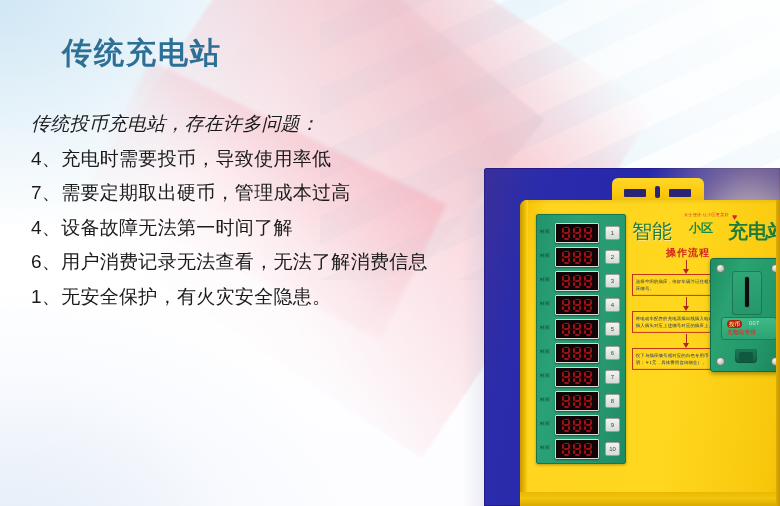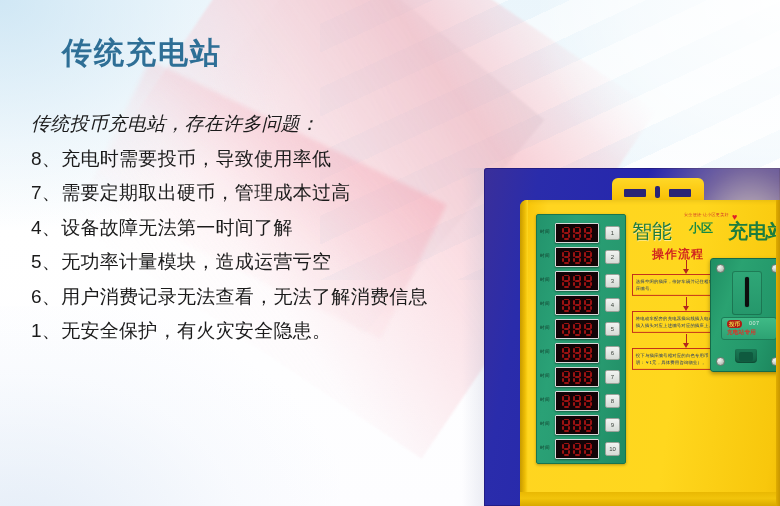--- a/index.html
+++ b/index.html
@@ -189,22 +189,22 @@
   .brand-sup{
     position:absolute;left:52px;top:-4px;
     font-size:4.5px;color:#d13b2a;letter-spacing:.3px;white-space:nowrap;
     transform:scale(.9);transform-origin:left center;
   }
   .brand-heart{
     position:absolute;left:100px;top:-3px;
     font-size:9px;color:#e01f28;line-height:9px;
   }
   .flow-title{
-    position:absolute;left:168px;top:78px;
-    font-size:12px;color:#d2271f;font-weight:bold;letter-spacing:1px;
+    position:absolute;left:182px;top:78px;
+    font-size:10px;color:#d2271f;font-weight:bold;letter-spacing:1px;
   }
 
   
   .flow{
     position:absolute;left:148px;top:92px;width:108px;
   }
   .arrow{
     width:100%;height:14px;position:relative;
   }
   .arrow:after{
@@ -300,24 +300,23 @@
   <div class="fan-band"></div>
   <div class="ribbon-grey"></div>
   <div class="ribbon-pink"></div>
   <div class="ribbon-pink2"></div>
   <div class="bg-white-fade"></div>
 
   <div class="title">传统充电站</div>
 
   <div class="body-block">
     <div class="line intro">传统投币充电站，存在许多问题：</div>
-    <div class="line">8、充电时需要投币，导致使用率低</div>
+    <div class="line">4、充电时需要投币，导致使用率低</div>
     <div class="line">7、需要定期取出硬币，管理成本过高</div>
     <div class="line">4、设备故障无法第一时间了解</div>
-    <div class="line">5、无功率计量模块，造成运营亏空</div>
     <div class="line">6、用户消费记录无法查看，无法了解消费信息</div>
     <div class="line">1、无安全保护，有火灾安全隐患。</div>
   </div>
 
   <div class="station">
     <div class="bg-shadow-left"></div>
     <div class="backboard">
       <div class="backboard-glow"></div>
       <div class="handle">
         <div class="vent v1"></div>

